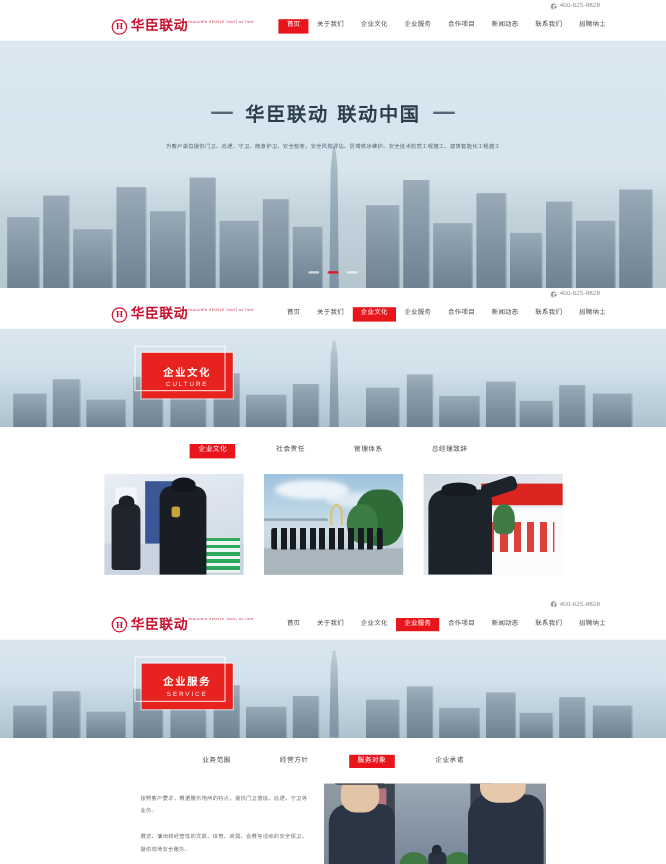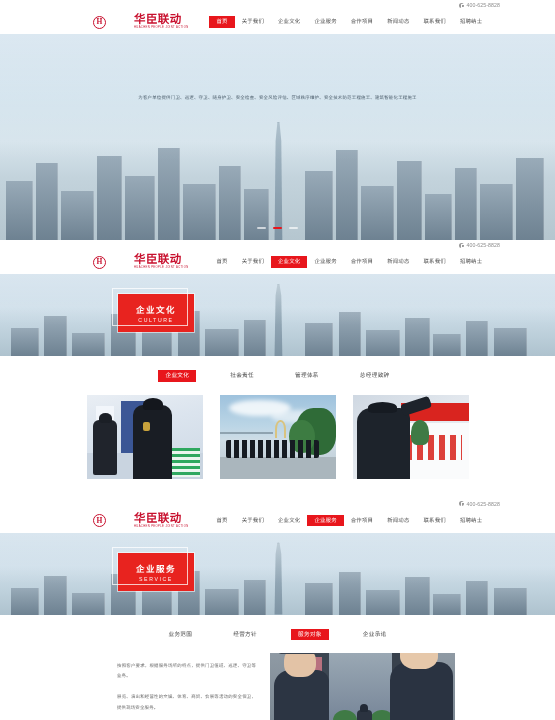--- a/index.html
+++ b/index.html
@@ -44,21 +44,21 @@
     position:relative;
   }
   .logo { display:flex; align-items:center; gap:3px; margin-left:93px; flex:none; }
   .logo-mark {
     width:13px;height:13px;border-radius:50%;
     border:1.1px solid #c8102e;
     display:flex;align-items:center;justify-content:center;
     color:#c8102e;font-size:7.5px;font-weight:bold;line-height:1;
     font-family:"Liberation Serif",serif;
   }
-  .logo-text { display:flex; flex-direction:column; line-height:1;margin-left:25px; }
+  .logo-text { display:flex; flex-direction:row; line-height:1; }
   .logo-cn {
     font-size:11.5px; font-weight:bold; color:#c8102e; letter-spacing:.4px;
     font-family:"DejaVu Sans","Liberation Sans",sans-serif;
   }
   .logo-en {
     font-size:2.7px; color:#c8102e; letter-spacing:.35px; margin-top:1.4px;
     transform:scaleX(1.02); transform-origin:left;
   }
 
   .nav { display:flex; align-items:center; margin-left:22px; gap:0; }
@@ -281,20 +281,25 @@
       <div class="b" style="left:60.5%;width:4%;height:70%"></div>
       <div class="b" style="left:65%;width:6%;height:42%"></div>
       <div class="b" style="left:71.5%;width:4.5%;height:62%"></div>
       <div class="b" style="left:76.5%;width:5%;height:36%"></div>
       <div class="b" style="left:82%;width:4%;height:56%"></div>
       <div class="b" style="left:86.5%;width:6%;height:44%"></div>
       <div class="b" style="left:93%;width:5%;height:64%"></div>
     </div>
     <div class="hero-overlay"></div>
     <div class="hero-content">
+      <div class="hero-title">
+        <i class="rule"></i>
+        <span>华臣联动 联动中国</span>
+        <i class="rule"></i>
+      </div>
       <div class="hero-sub">为客户单位提供门卫、巡逻、守卫、随身护卫、安全检查、安全风险评估、区域秩序维护、安全技术防范工程施工、建筑智能化工程施工</div>
     </div>
     <div class="hero-dots">
       <i></i>
       <i class="on"></i>
       <i></i>
     </div>
   </div>
 
   <div class="topbar">

